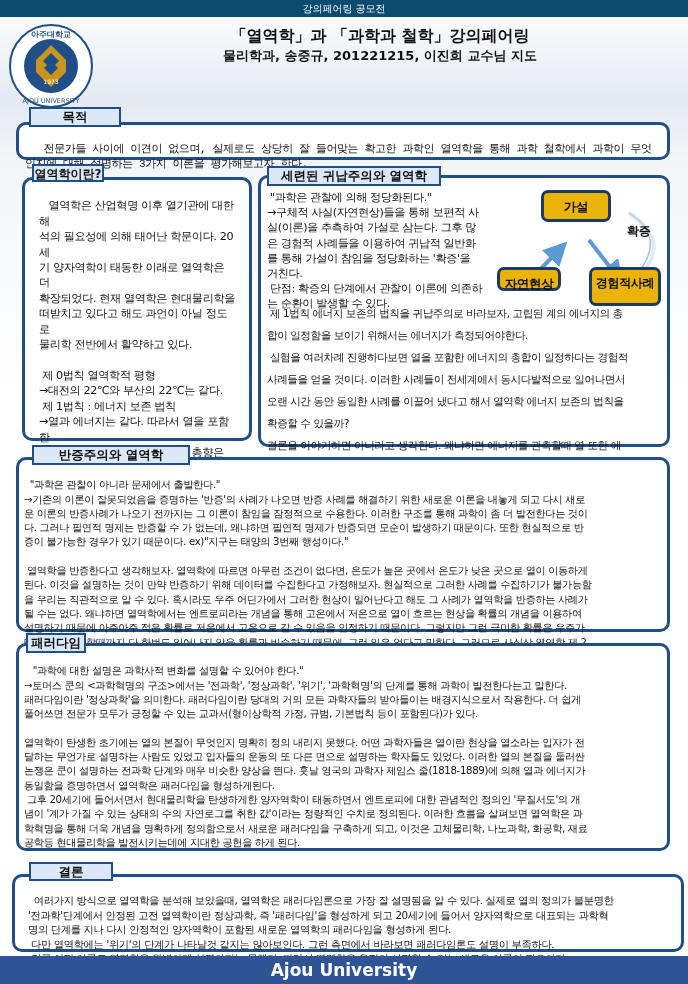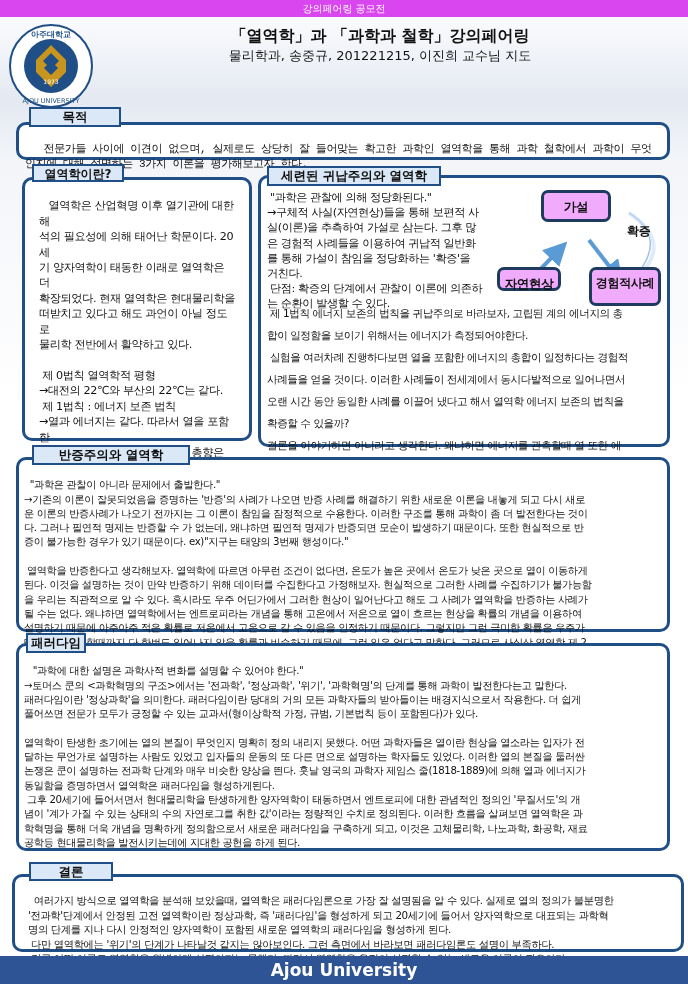--- a/index.html
+++ b/index.html
@@ -5,43 +5,43 @@
   * { box-sizing: border-box; margin: 0; padding: 0; }
   html, body { width: 688px; height: 984px; overflow: hidden; }
   body {
     font-family: "DejaVu Sans", "Liberation Sans", sans-serif;
     background: linear-gradient(#ffffff 0px, #e4e9f2 100px, #f3f5f9 160px, #ffffff 400px);
     color: #111;
     position: relative;
   }
   .topbar {
     position: absolute; left: 0; top: 0; width: 688px; height: 17px;
-    background: #d946ef; color: #fff; font-size: 10px; text-align: center; line-height: 17px;
+    background: #0c4a6e; color: #fff; font-size: 10px; text-align: center; line-height: 17px;
   }
   .header { position: absolute; left: 0; top: 17px; width: 688px; height: 90px; }
   .logo { position: absolute; left: 8px; top: 6px; width: 86px; height: 86px; }
   .title-block { position: absolute; left: 130px; top: 8px; width: 500px; text-align: center; }
   .title { font-size: 21px; font-weight: bold; color: #111; line-height: 26px; }
   .subtitle { font-size: 16px; font-weight: bold; line-height: 21px; }
-  .authors { font-size: 13px; font-weight: normal; line-height: 19px; }
+  .authors { font-size: 13px; font-weight: bold; line-height: 19px; }
 
   .box {
     position: absolute; border: 3px solid #1f4f86; border-radius: 10px;
     background: #fff; font-size: 10.5px; line-height: 14.2px; padding: 2px 6px;
     white-space: pre-wrap; letter-spacing: -0.35px; color: #111;
   }
   .box.small { font-size: 11.2px; line-height: 15.4px; letter-spacing: -0.4px; }
   .tab {
     position: absolute; background: #dbe8f7; border: 2px solid #1f4f86;
     font-weight: bold; font-size: 12.5px; text-align: center; line-height: 16px; color: #111;
   }
   .tab-line { position: absolute; height: 3px; background: #1f4f86; }
 
   .diagram-node {
-    position: absolute; border: 3px solid #1e3a5f; border-radius: 7px; background: #f0abfc;
+    position: absolute; border: 3px solid #1e3a5f; border-radius: 7px; background: #eab308;
     font-weight: bold; font-size: 12.5px; text-align: center; color: #111;
   }
   .diagram-label { position: absolute; font-weight: bold; font-size: 12px; color: #111; }
 
   .footer {
     position: absolute; left: 0; top: 956px; width: 688px; height: 28px;
     background: #2e5496; color: #fff; font-size: 17px; font-weight: bold; text-align: center; line-height: 28px;
   }
 </style>
 </head>
@@ -85,21 +85,21 @@
 →대전의 22℃와 부산의 22℃는 같다.
  제 1법칙 : 에너지 보존 법칙
 →열과 에너지는 같다. 따라서 열을 포함한
 고립된 계(system)의 에너지의 총향은 같다.
  제 2법칙 : 엔트로피 증가의 법칙
 →모든 에너지는 쓸모 없는 형태로 바뀐다.
 열은 높은 온도에서 낮은 온도로 흐른다.
  제 3법칙 : 절대영도 불가의 법칙
 →0K는 될 수 없다.</span>
 </div>
-<div class="tab" style="left:32px; top:164px; width:92px; height:18px; font-size:12px;">열역학이란?</div>
+<div class="tab" style="left:32px; top:164px; width:72px; height:18px; font-size:12px;">열역학이란?</div>
 
 <div class="box" style="left:258px; top:175px; width:412px; height:272px; padding:0;">
   <div style="position:absolute; left:6px; top:12px; width:228px; font-size:11.2px; line-height:15.2px; letter-spacing:-0.45px;"> "과학은 관찰에 의해 정당화된다."
 →구체적 사실(자연현상)들을 통해 보편적 사
 실(이론)을 추측하여 가설로 삼는다. 그후 많
 은 경험적 사례들을 이용하여 귀납적 일반화
 를 통해 가설이 참임을 정당화하는 '확증'을
 거친다.
  단점: 확증의 단계에서 관찰이 이론에 의존하
 는 순환이 발생할 수 있다.</div>

